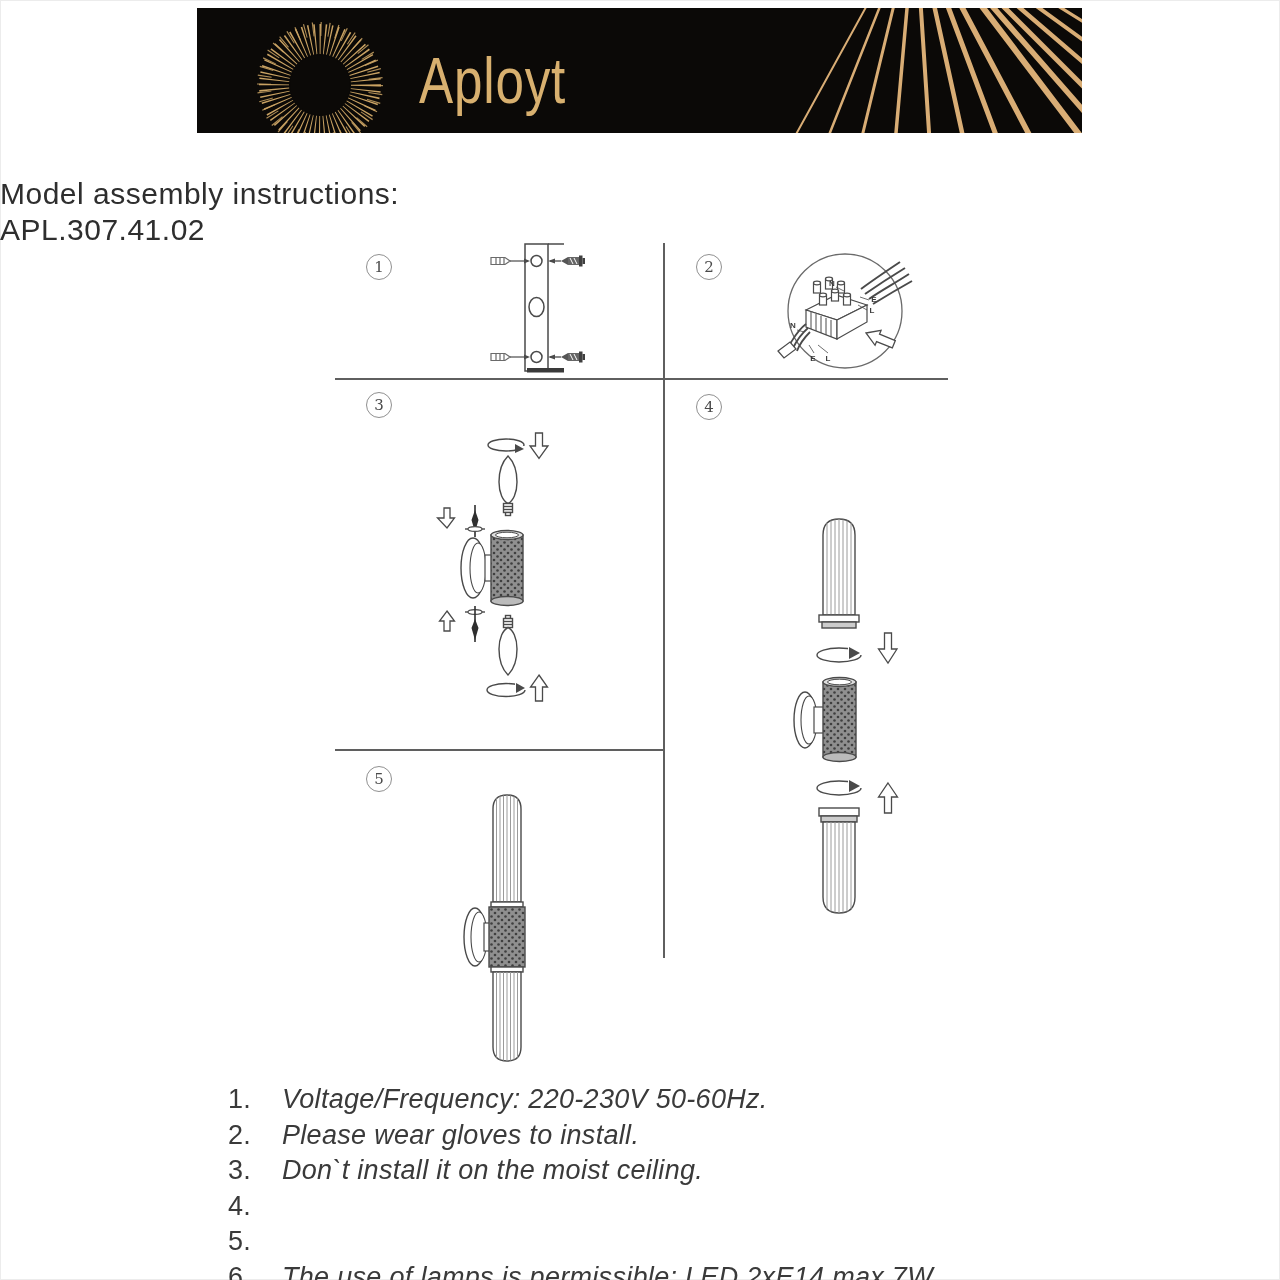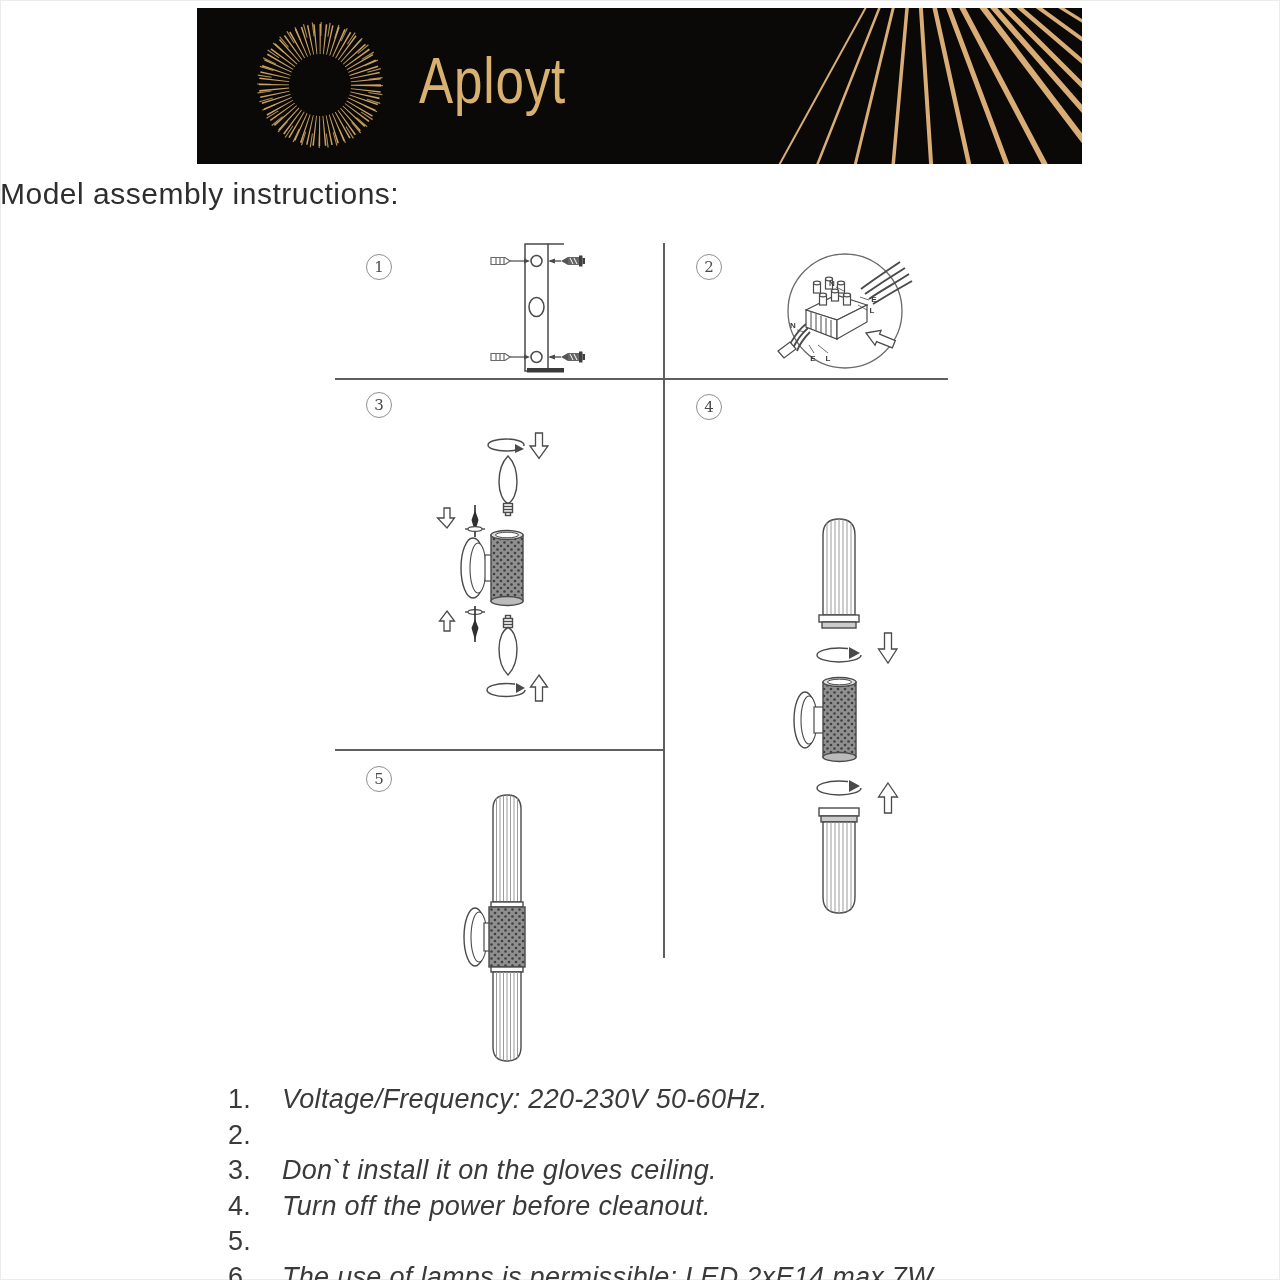--- a/index.html
+++ b/index.html
@@ -1,20 +1,20 @@
 <!DOCTYPE html>
 <html><head>
 <meta charset="utf-8">
 <style>
   html,body{margin:0;padding:0;background:#ffffff;}
   .page{position:relative;width:1280px;height:1280px;background:#ffffff;overflow:hidden;
         font-family:"Liberation Sans", sans-serif;box-shadow:inset 0 0 0 1px #ececec;}
 
   
-  .banner{position:absolute;left:197px;top:8px;width:885px;height:156px;background:#0b0907;overflow:hidden;}
+  .banner{position:absolute;left:197px;top:8px;width:885px;height:125px;background:#0b0907;overflow:hidden;}
   .burst{position:absolute;left:48px;top:1px;}
   .brand{position:absolute;left:222px;top:36px;font-size:64px;font-weight:400;color:#d8b06f;
          letter-spacing:1px;transform:scaleX(.8);transform-origin:left center;white-space:nowrap;}
   .rays{position:absolute;right:0;top:0;}
 
   
   .title-block{position:absolute;left:0;top:176px;width:100%;text-align:left;color:#2e2e2e;}
   .title-line{font-size:30px;line-height:36px;letter-spacing:.5px;}
 
   
@@ -70,20 +70,21 @@
         <line x1="163" y1="-90" x2="345" y2="66" stroke-width="4.5"></line>
         <line x1="163" y1="-90" x2="345" y2="42" stroke-width="4"></line>
         <line x1="163" y1="-90" x2="345" y2="22" stroke-width="3.2"></line>
         <line x1="163" y1="-90" x2="345" y2="6" stroke-width="2.6"></line>
       </g>
     </svg>
   </div>
 
   <div class="title-block">
     <div class="title-line">Model assembly instructions:</div>
+    <div class="title-line">APL.307.41.02</div>
   </div>
 
   <div class="vline"></div>
   <div class="hline1"></div>
   <div class="hline2"></div>
 
   <div class="badge b1">1</div>
   <div class="badge b2">2</div>
   <div class="badge b3">3</div>
   <div class="badge b4">4</div>
@@ -380,28 +381,28 @@
     </g>
   </svg>
 
   <div class="inst">
     <div class="inst-row">
       <span class="inst-num">1.</span>
       <span class="inst-text">Voltage/Frequency: 220-230V 50-60Hz.</span>
     </div>
     <div class="inst-row">
       <span class="inst-num">2.</span>
+      <span class="inst-text">Please wear gloves to install.</span>
     </div>
     <div class="inst-row">
       <span class="inst-num">3.</span>
-      <span class="inst-text">Don`t install it on the gloves ceiling.</span>
+      <span class="inst-text">Don`t install it on the moist ceiling.</span>
     </div>
     <div class="inst-row">
       <span class="inst-num">4.</span>
-      <span class="inst-text">Turn off the power before cleanout.</span>
     </div>
     <div class="inst-row">
       <span class="inst-num">5.</span>
     </div>
     <div class="inst-row">
       <span class="inst-num">6.</span>
       <span class="inst-text">The use of lamps is permissible: LED 2xE14 max 7W.</span>
     </div>
   </div>
 

